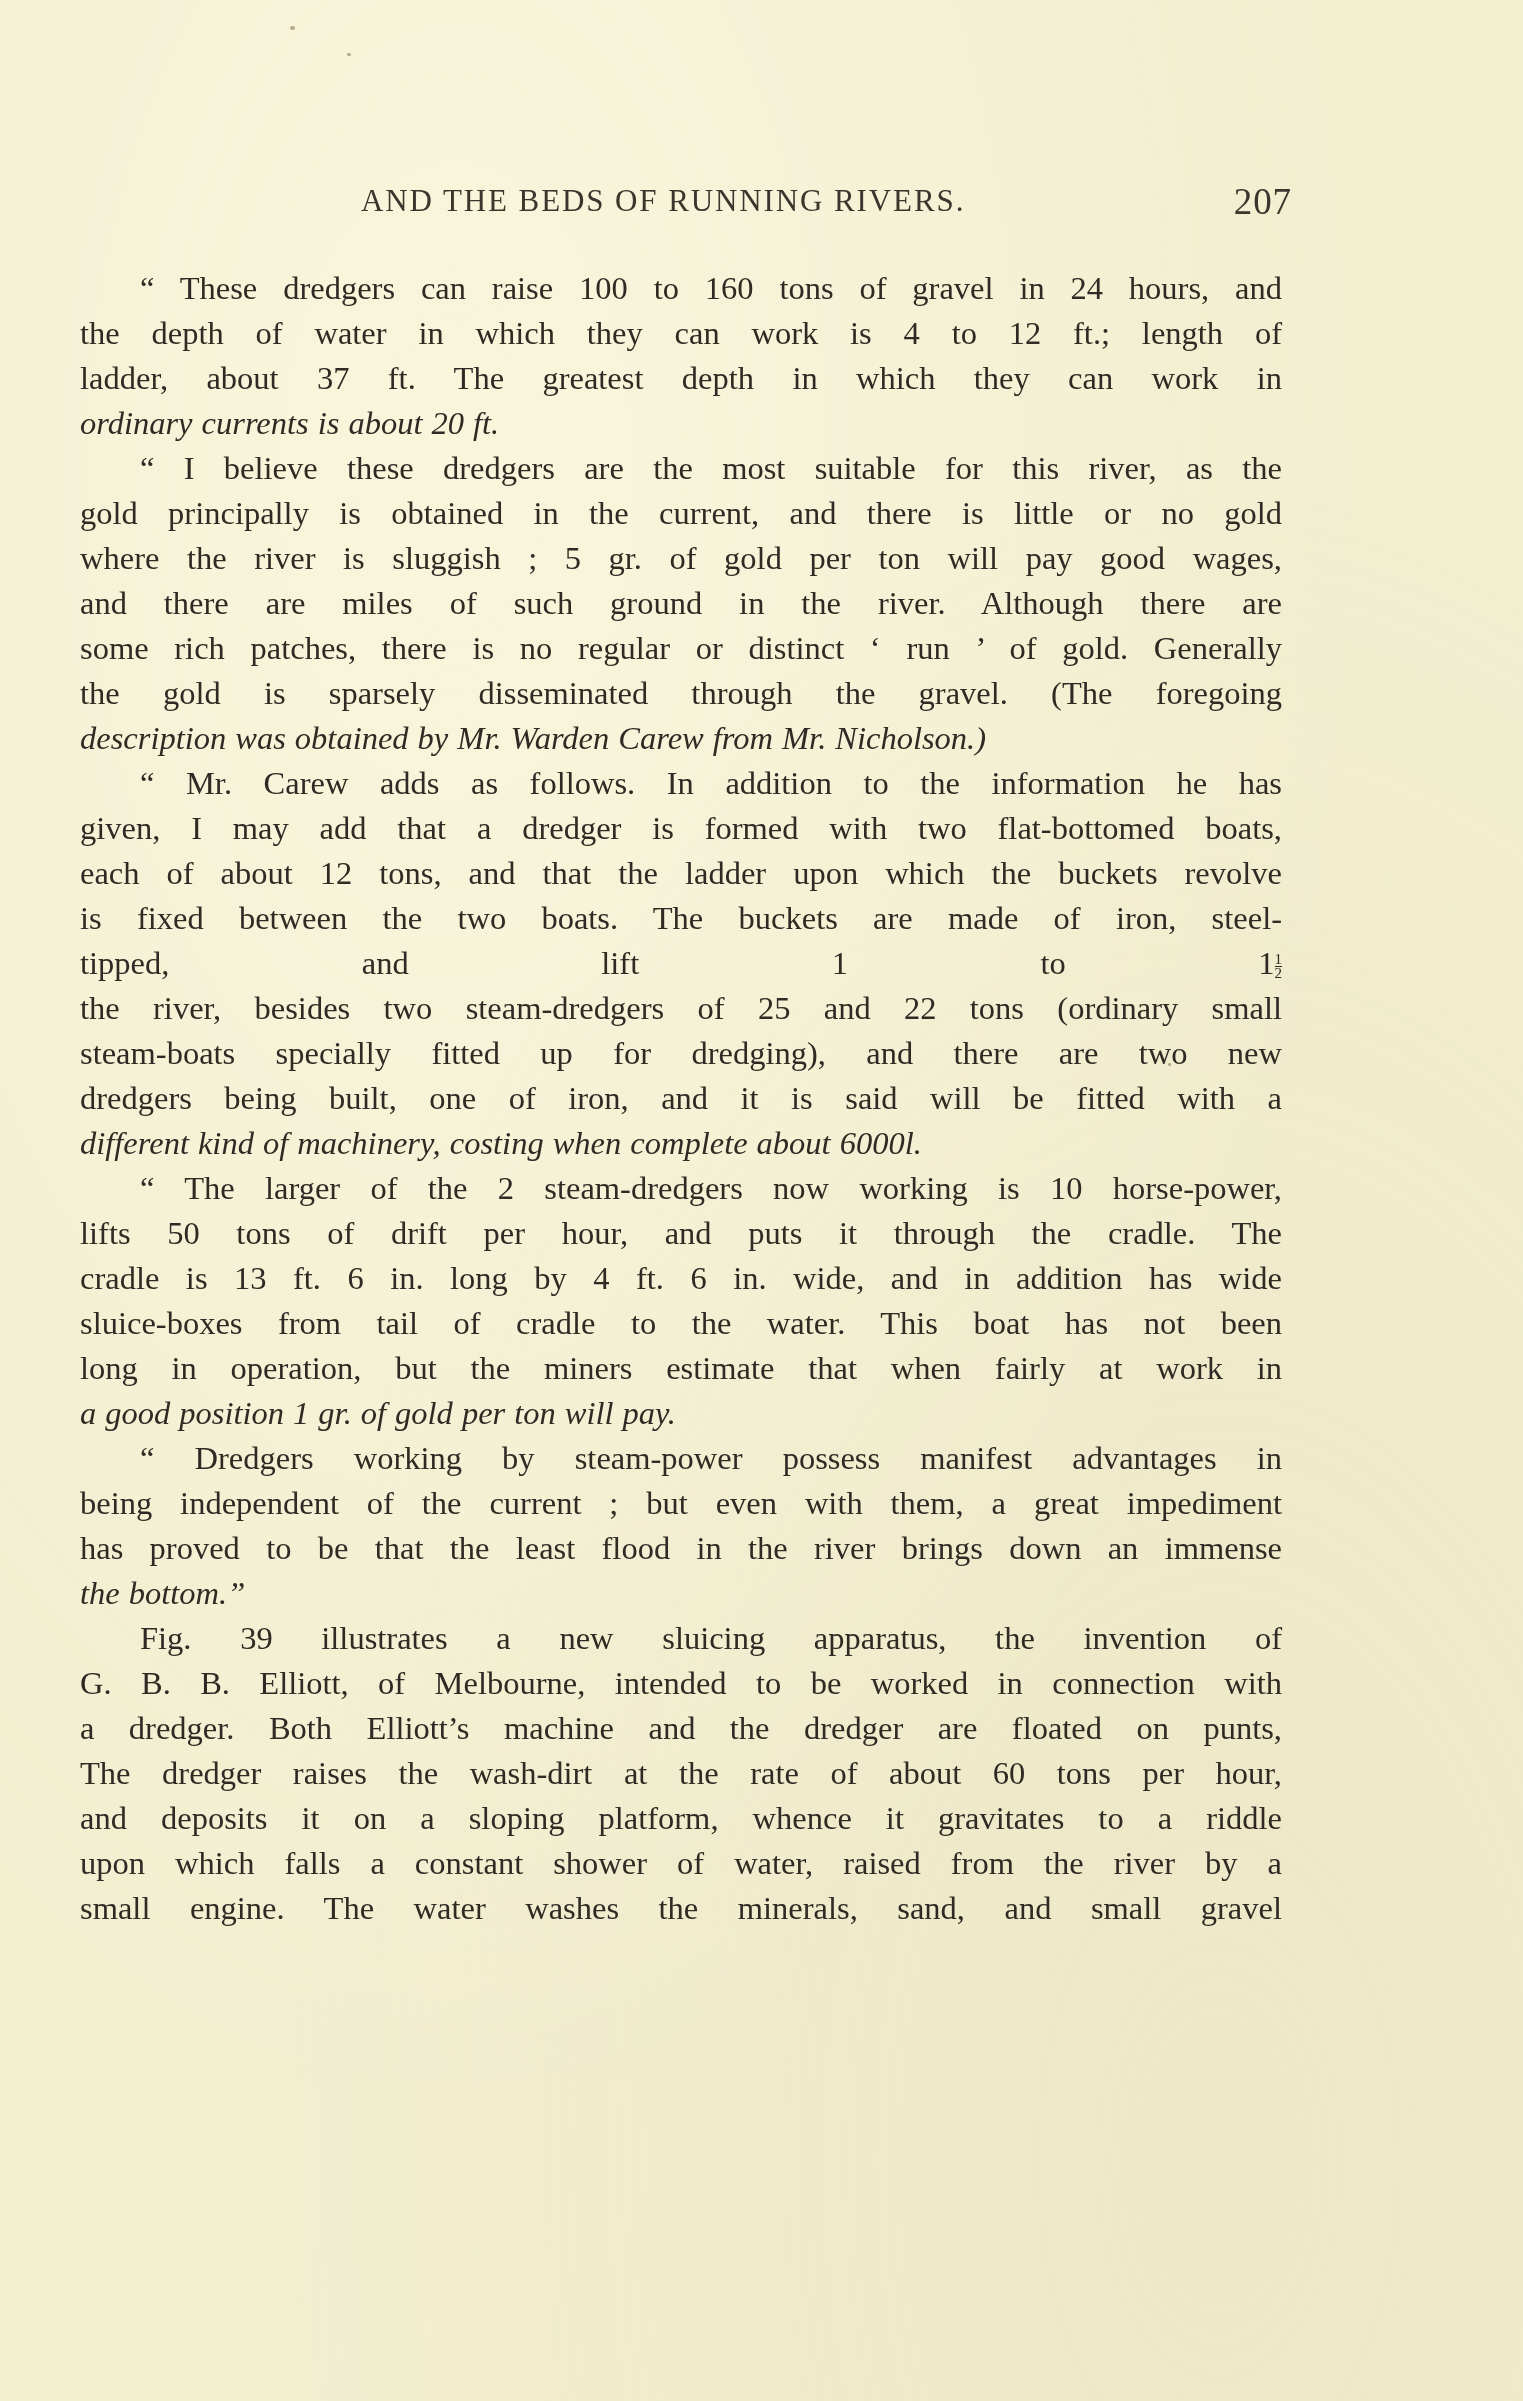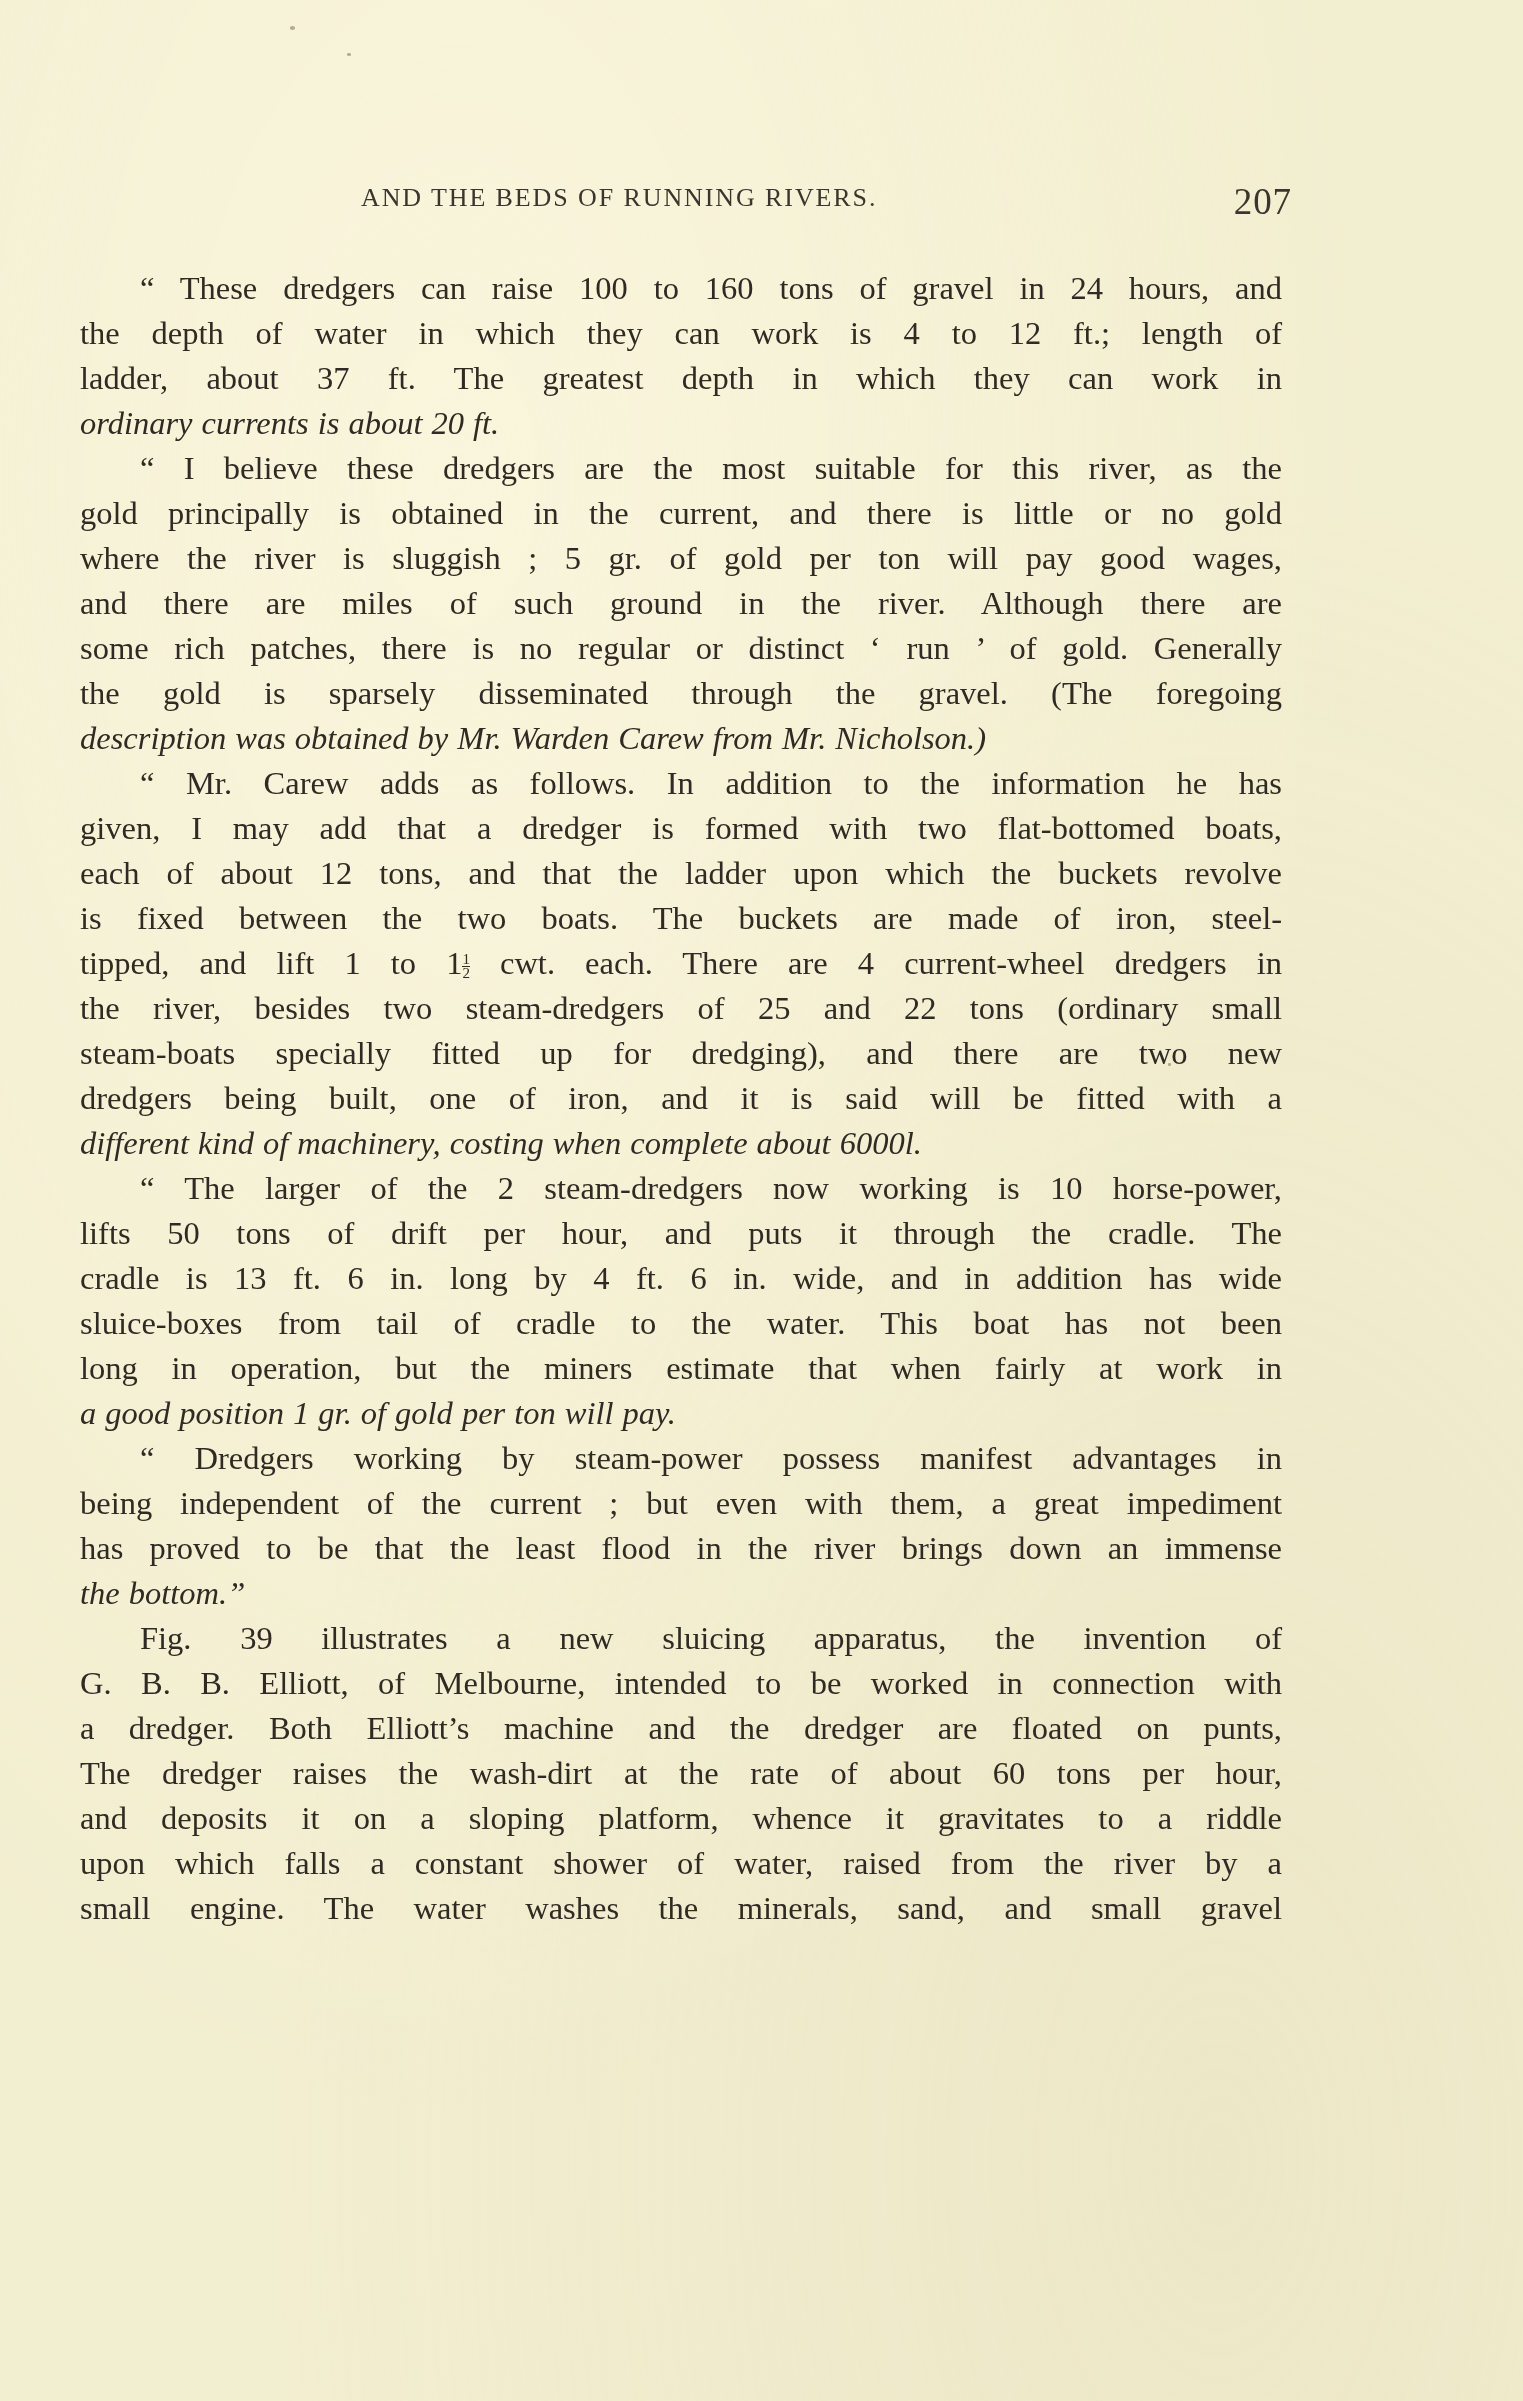--- a/index.html
+++ b/index.html
@@ -29,21 +29,21 @@
     position: absolute;
     top: 183px;
     left: 361px;
     width: 931px;
     height: 44px;
   }
   .running-title {
     position: absolute;
     left: 0;
     top: 0;
-    font-size: 26px;
+    font-size: 31px;
     letter-spacing: 1.9px;
     color: #3a362e;
     white-space: nowrap;
   }
   .page-number {
     position: absolute;
     right: 0;
     top: -3.5px;
     font-size: 37px;
     color: #3a362e;
@@ -117,21 +117,21 @@
         <span class="line">and there are miles of such ground in the river. Although there are</span>
         <span class="line">some rich patches, there is no regular or distinct ‘ run ’ of gold. Generally</span>
         <span class="line">the gold is sparsely disseminated through the gravel. (The foregoing</span>
         <span class="line last">description was obtained by Mr. Warden Carew from Mr. Nicholson.)</span>
       </div>
       <div>
         <span class="line indent">“ Mr. Carew adds as follows. In addition to the information he has</span>
         <span class="line">given, I may add that a dredger is formed with two flat-bottomed boats,</span>
         <span class="line">each of about 12 tons, and that the ladder upon which the buckets revolve</span>
         <span class="line">is fixed between the two boats. The buckets are made of iron, steel-</span>
-        <span class="line"><span>tipped, and lift 1 to 1</span><span class="frac"><span class="num">1</span><span>2</span></span><span> cwt. each. There are 4 current-wheel dredgers in</span></span>
+        <span class="line"><span>tipped, and lift 1 to 1</span><span class="frac"><span class="num">1</span><span>2</span></span></span>
         <span class="line">the river, besides two steam-dredgers of 25 and 22 tons (ordinary small</span>
         <span class="line">steam-boats specially fitted up for dredging), and there are two new</span>
         <span class="line">dredgers being built, one of iron, and it is said will be fitted with a</span>
         <span class="line last">different kind of machinery, costing when complete about 6000l.</span>
       </div>
       <div>
         <span class="line indent">“ The larger of the 2 steam-dredgers now working is 10 horse-power,</span>
         <span class="line">lifts 50 tons of drift per hour, and puts it through the cradle. The</span>
         <span class="line">cradle is 13 ft. 6 in. long by 4 ft. 6 in. wide, and in addition has wide</span>
         <span class="line">sluice-boxes from tail of cradle to the water. This boat has not been</span>

